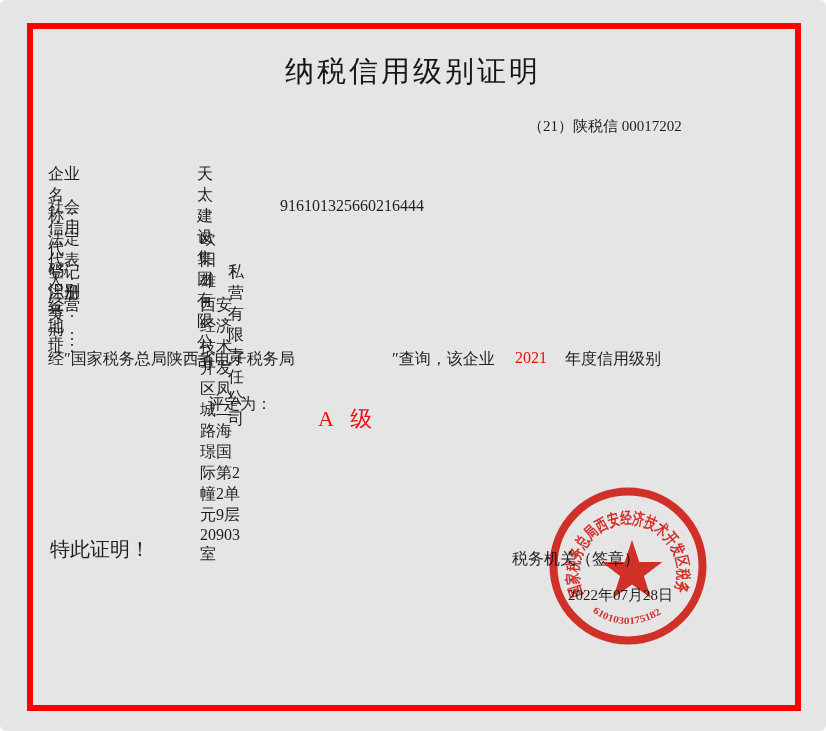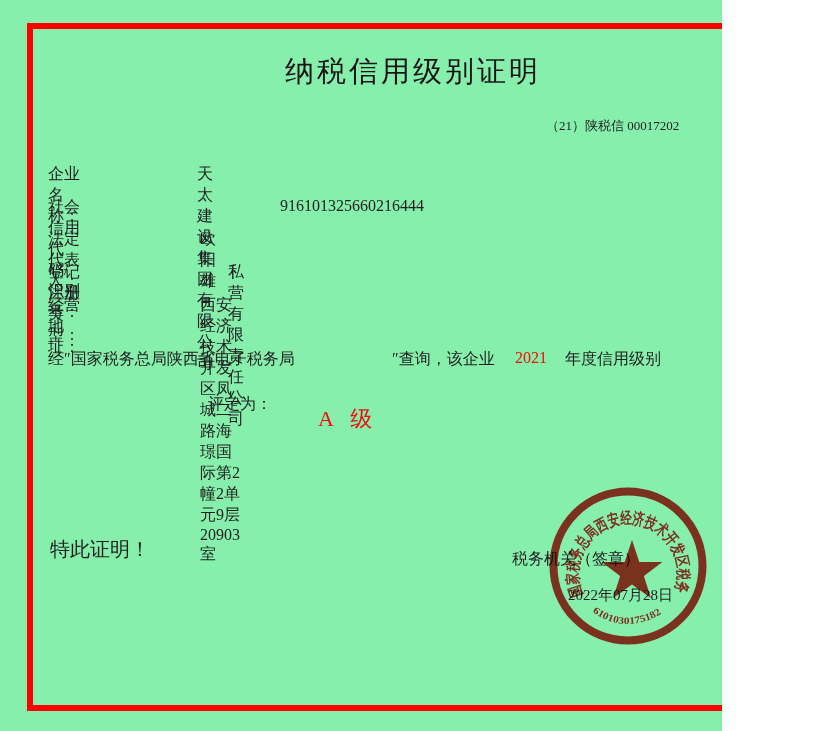--- a/index.html
+++ b/index.html
@@ -3,44 +3,45 @@
 <meta charset="utf-8">
 <style>
   * { margin: 0; padding: 0; box-sizing: border-box; }
   html, body { background: #ffffff; }
   body {
     font-family: "Liberation Serif", "DejaVu Serif", serif;
     color: #1e1e1e;
   }
   .page {
     position: relative;
-    width: 722px;
+    width: 826px;
     height: 731px;
-    background: #86efac;
+    background: #e5e5e5;
     overflow: hidden;
+    border-radius: 6px;
   }
   .border-frame {
     position: absolute;
     left: 27px; top: 23px;
     width: 774px; height: 688px;
     border: 6px solid #ff0000;
   }
   .abs { position: absolute; white-space: nowrap; }
 
   .title {
     left: 0; top: 52px; width: 826px;
     text-align: center;
     font-size: 29px;
     font-weight: normal;
     letter-spacing: 3px;
     color: #161616;
   }
   .cert-no {
-    left: 546px; top: 117px;
-    font-size: 13px;
+    left: 528px; top: 117px;
+    font-size: 15px;
   }
 
   .row { position: absolute; left: 48px; font-size: 16px; }
   .row .label { position: absolute; left: 0; top: 0; }
   .row .value { position: absolute; top: 0; }
   .row-0 { top: 164px; } .row-0 .value { left: 149px; }
   .row-1 { top: 197px; } .row-1 .value { left: 232px; }
   .row-2 { top: 229px; } .row-2 .value { left: 152px; }
   .row-3 { top: 262px; } .row-3 .value { left: 180px; }
   .row-4 { top: 295px; } .row-4 .value { left: 152px; }

